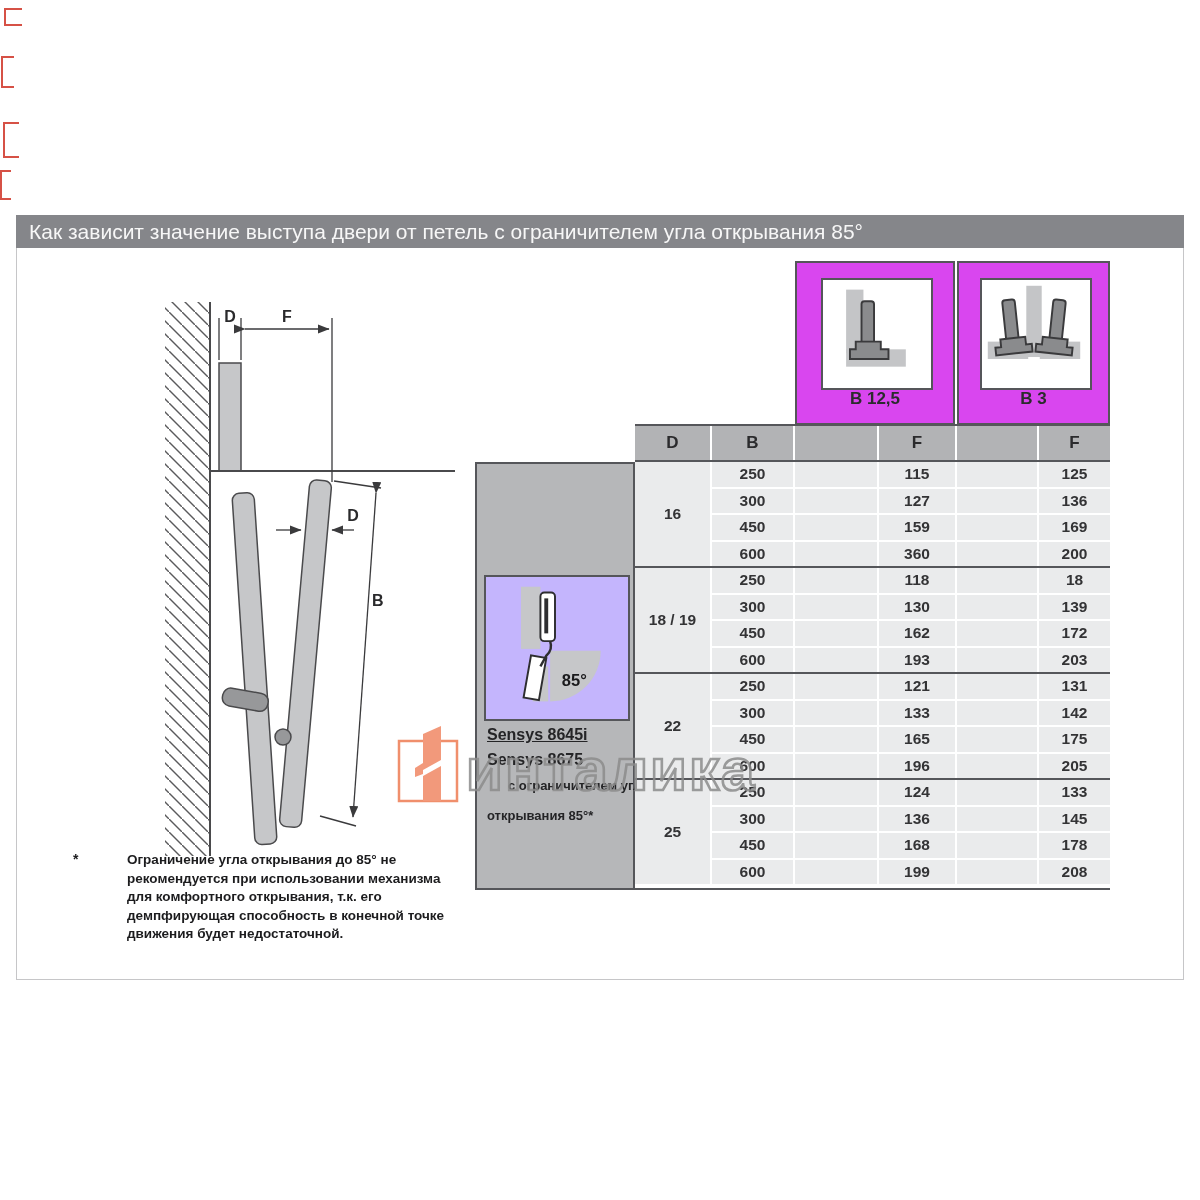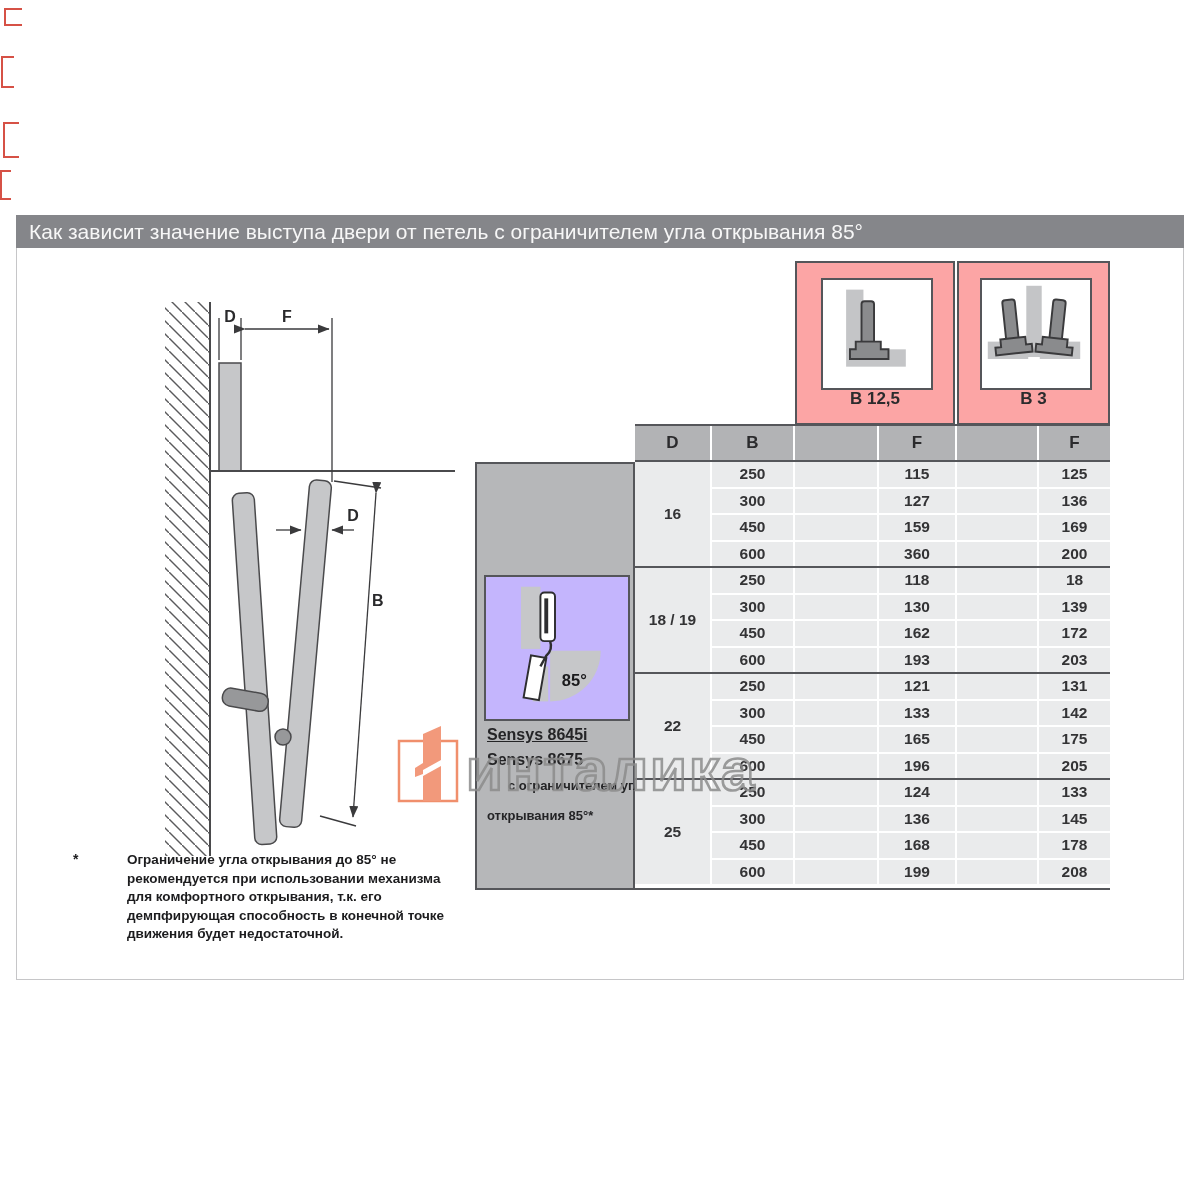--- a/index.html
+++ b/index.html
@@ -9,21 +9,21 @@
 
   
   #card{left:16px;top:215px;width:1168px;height:765px;border:1px solid #c6c6c8;background:#fff;}
   #titlebar{left:16px;top:215px;width:1168px;height:33px;background:#85868a;color:#f7f7f7;
             font-size:21px;line-height:33px;padding-left:13px;white-space:nowrap;overflow:hidden;}
 
   
   .redfrag{position:absolute;border:2px solid #cf3326;border-right:none;opacity:.85;}
 
   
-  .vbox{background:#fca5a5;border:2px solid #55565a;}
+  .vbox{background:#d946ef;border:2px solid #55565a;}
   #vbox1{left:795px;top:261px;width:160px;height:164px;}
   #vbox2{left:957px;top:261px;width:153px;height:164px;}
   .vinner{position:absolute;top:15px;width:108px;height:108px;background:#fff;border:2px solid #55565a;}
   #vbox1 .vinner{left:24px;} #vbox2 .vinner{left:21px;}
   .vcap{position:absolute;left:0;top:126px;width:100%;text-align:center;
         font-size:17px;font-weight:bold;color:#2b2b2d;}
 
   
   #thead{left:635px;top:424px;width:475px;height:38px;background:#fff;
          border-top:2px solid #55565a;border-bottom:2px solid #55565a;

